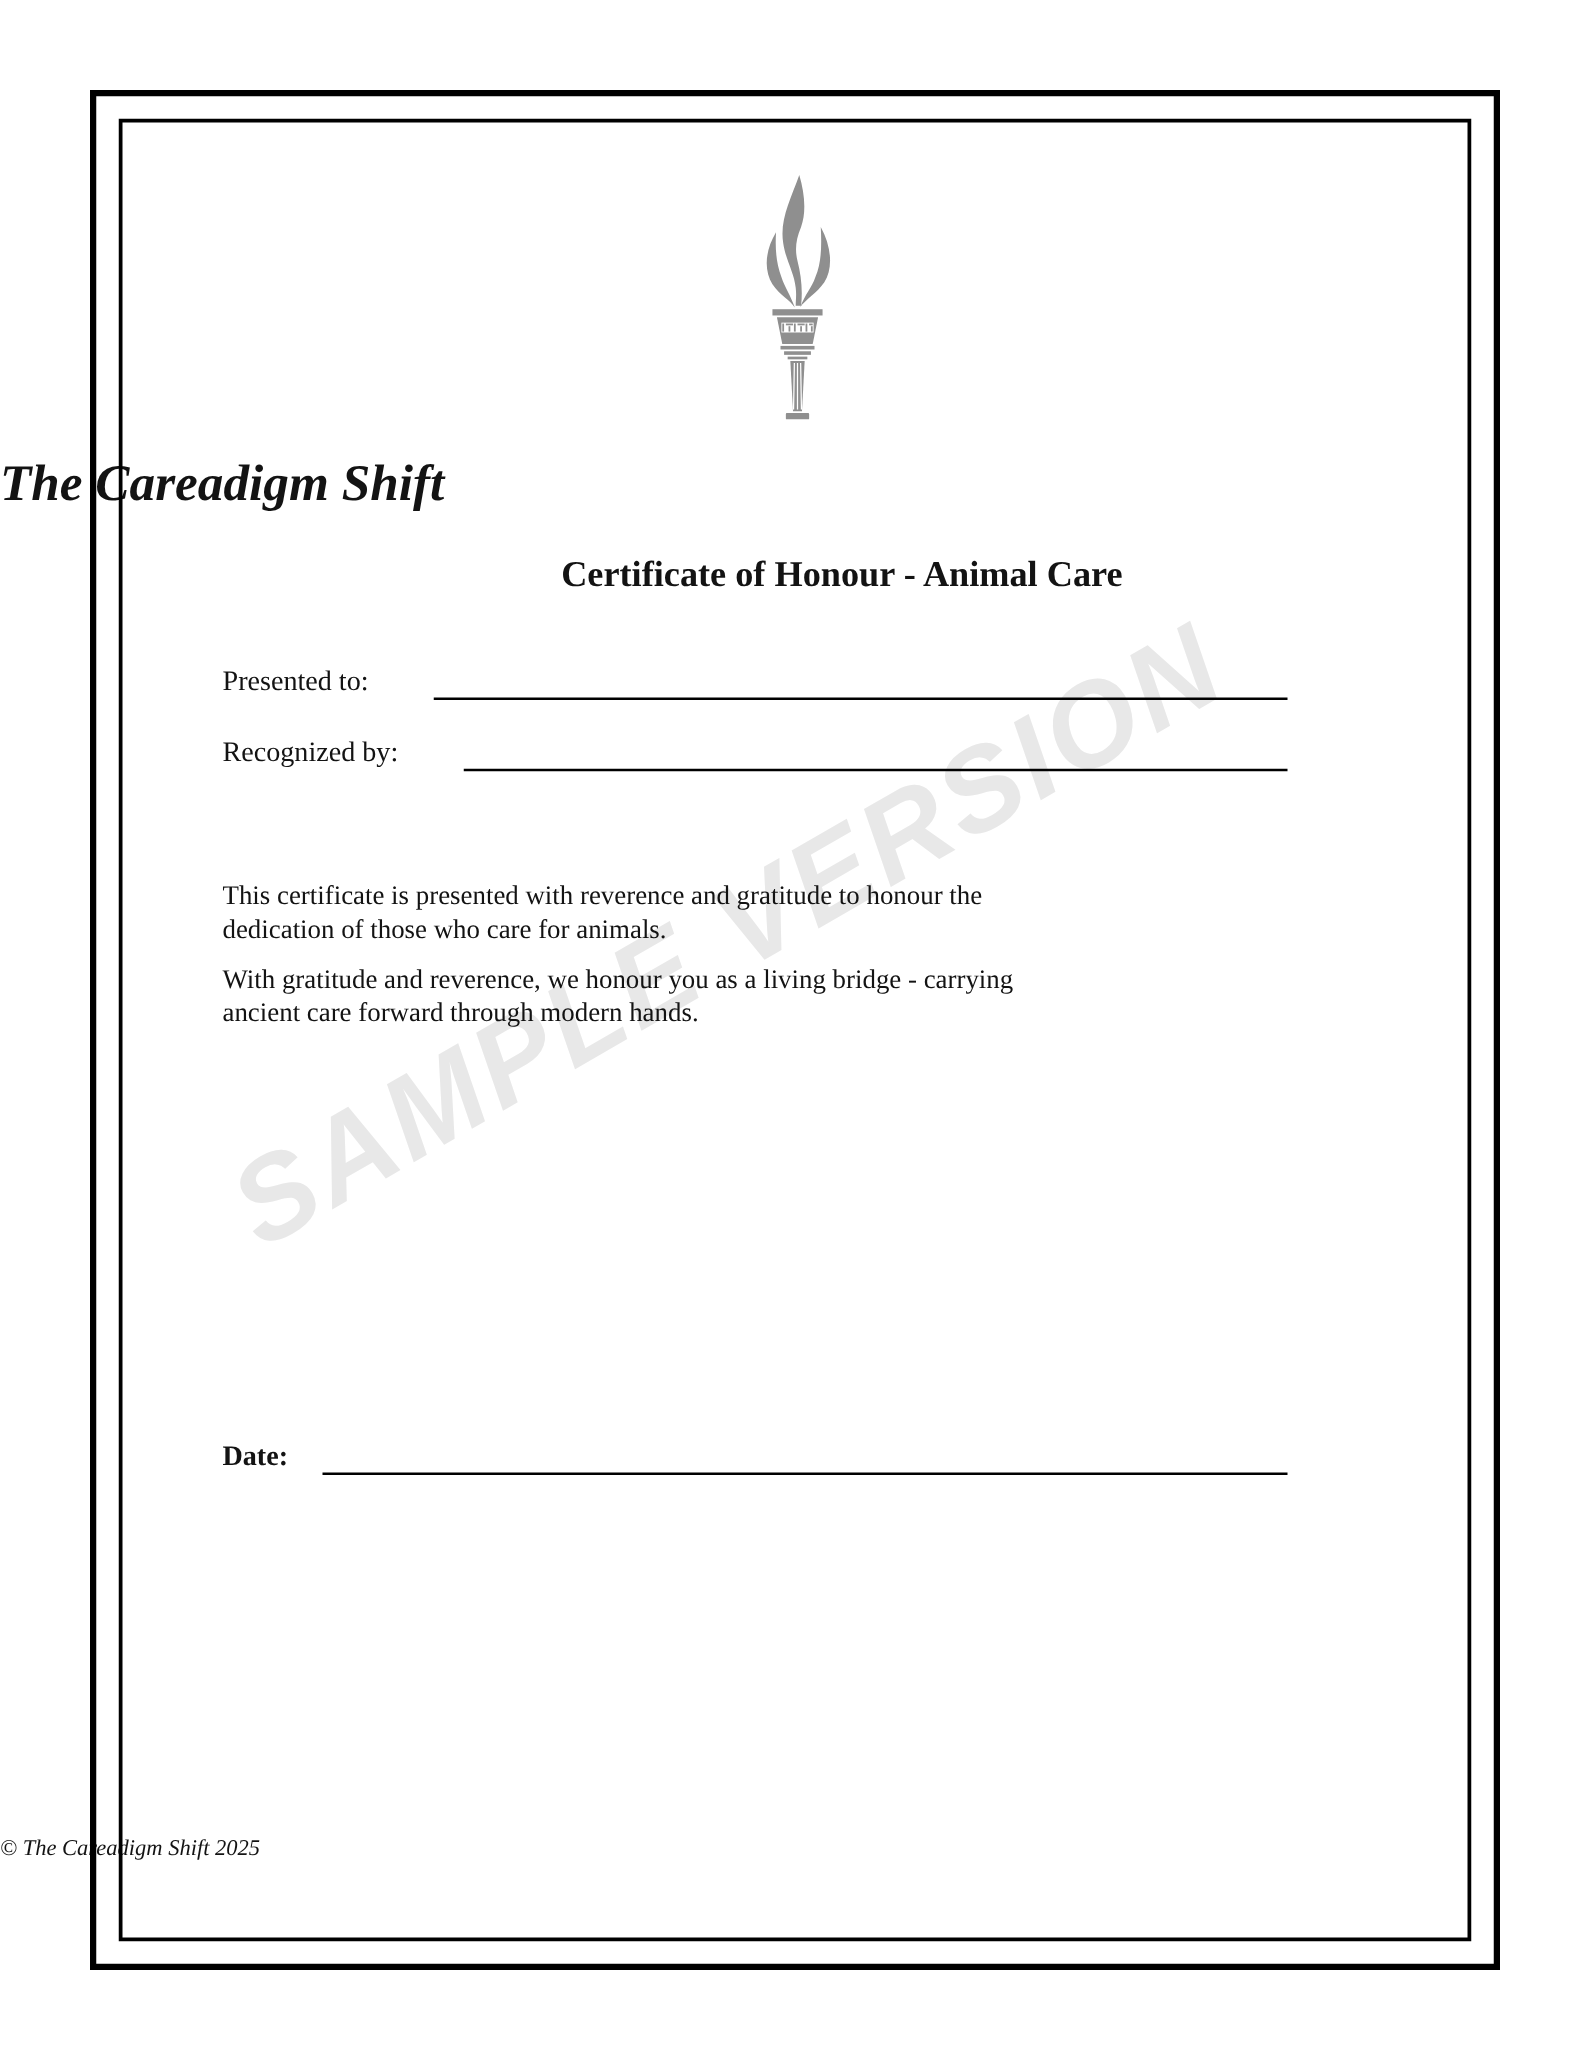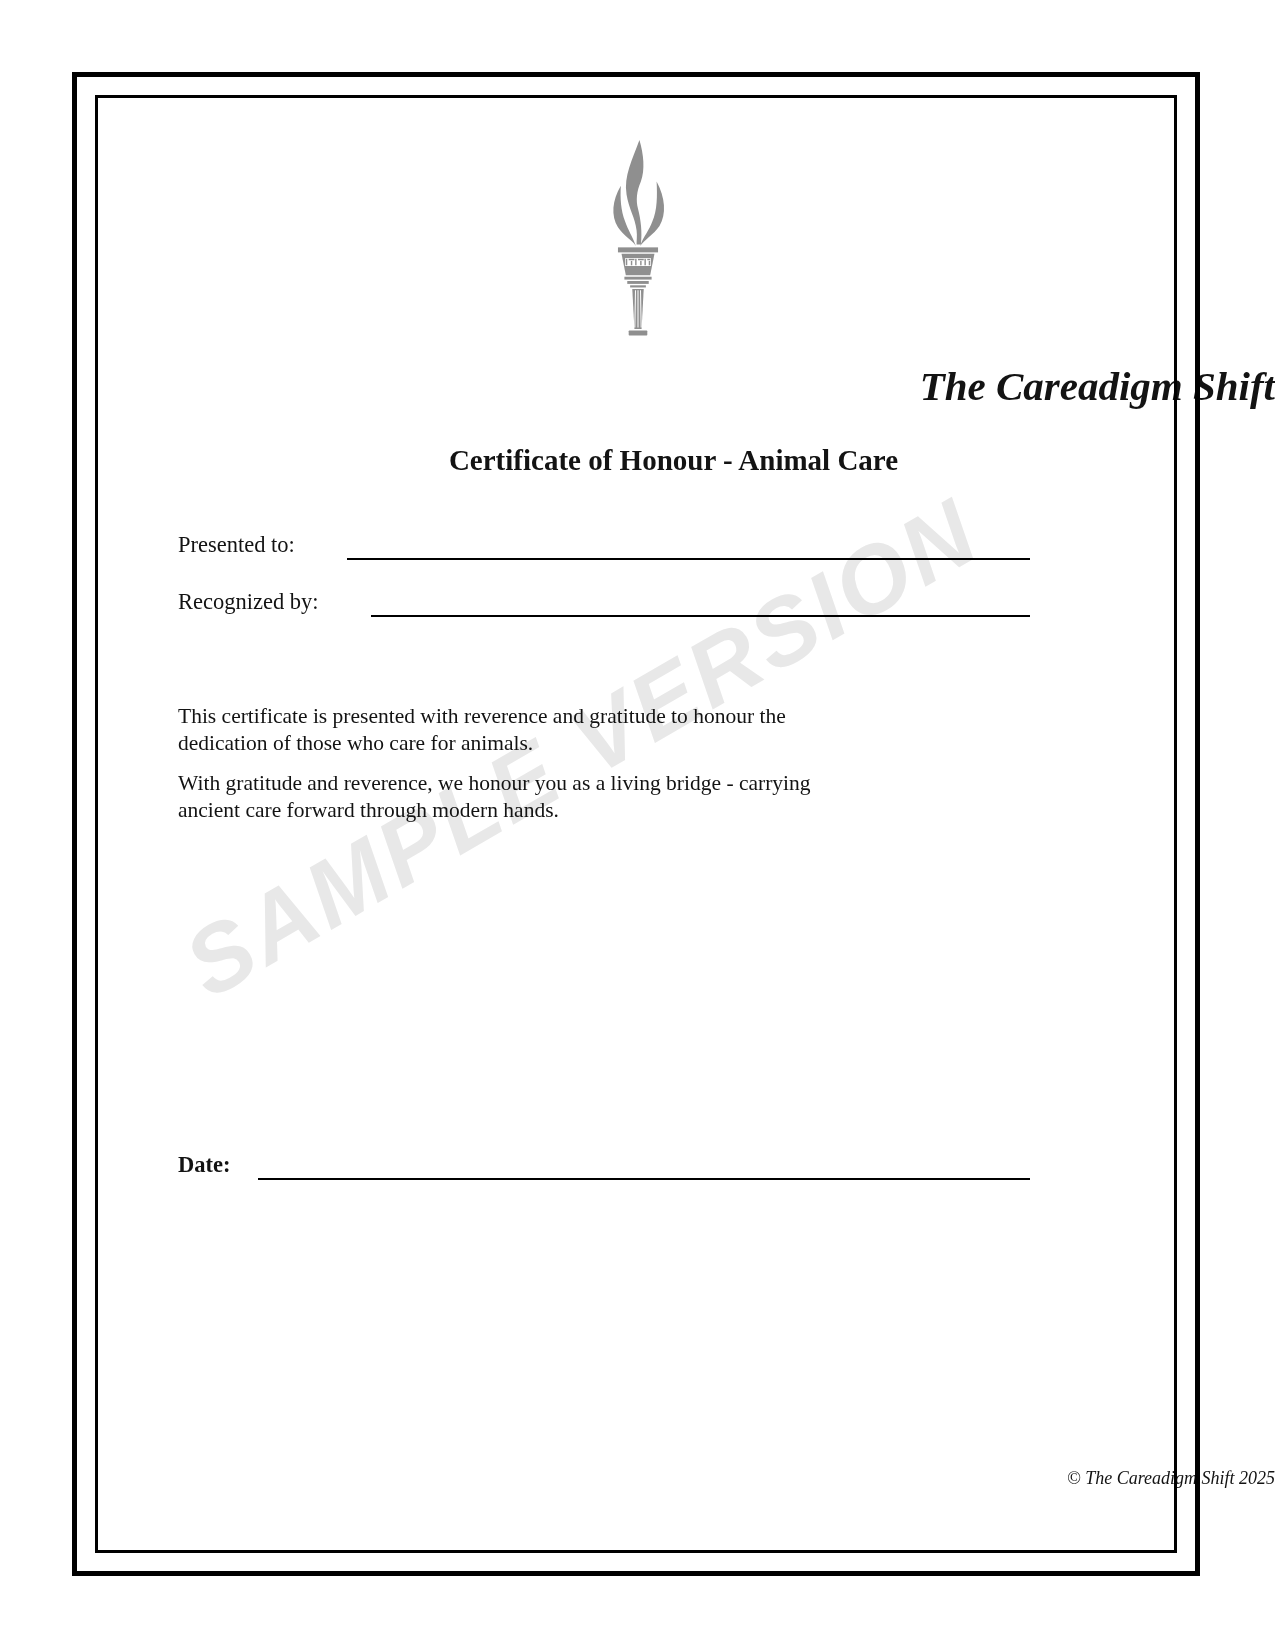--- a/index.html
+++ b/index.html
@@ -17,40 +17,40 @@
              font-family:"Liberation Sans", sans-serif;
              font-style:italic;font-weight:700;font-size:94px;
              letter-spacing:4px;color:#e8e8e8;white-space:nowrap;}
 
   .content{position:absolute;inset:0;z-index:2;}
 
   .logo{position:absolute;top:140px;left:50%;transform:translateX(-50%);
         color:#8f8f8f;line-height:0;}
 
   .title{position:absolute;top:362px;left:0;width:100%;margin:0;
-         text-align:right;font-size:41px;font-weight:700;font-style:italic;}
+         text-align:left;font-size:41px;font-weight:700;font-style:italic;}
   .subtitle{position:absolute;top:444px;left:0;width:100%;margin:0;
             text-align:center;font-size:29px;font-weight:700;padding-left:36px;}
 
   .field-row{position:absolute;left:178px;right:245px;display:flex;
              align-items:flex-end;height:30px;}
   .row-presented{top:530px;}
   .row-recognized{top:587px;}
   .row-date{top:1150px;font-weight:bold;}
   .field-label{font-size:22.5px;line-height:30px;white-space:nowrap;}
   .field-line{flex:1;border-bottom:2.5px solid #000;height:27px;
               font-size:20px;}
   .gap-lg{margin-left:52px;}
   .gap-sm{margin-left:28px;}
 
   .paragraphs{position:absolute;left:178px;top:703px;width:780px;}
   .paragraphs p{margin:0 0 13px 0;font-size:21.5px;line-height:27px;
                 white-space:pre-line;}
 
-  .footer{position:absolute;top:1468px;left:0;width:100%;text-align:right;
+  .footer{position:absolute;top:1468px;left:0;width:100%;text-align:left;
           font-size:18px;font-style:italic;}
 </style>
 </head>
 <body>
 
 <div class="page">
 
   <div class="frame-outer">
     <div class="frame-inner"></div>
   </div>

